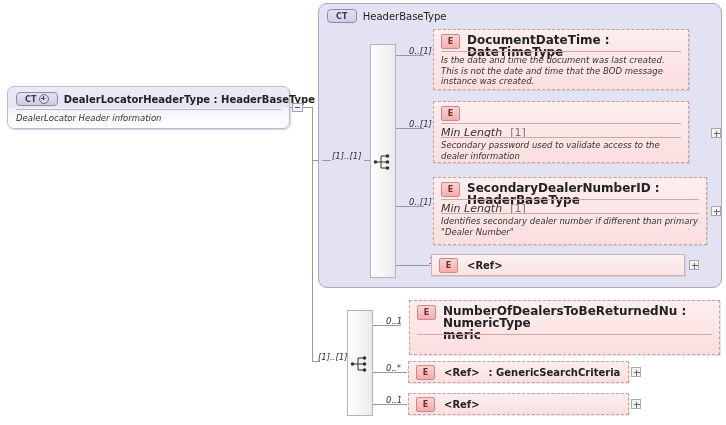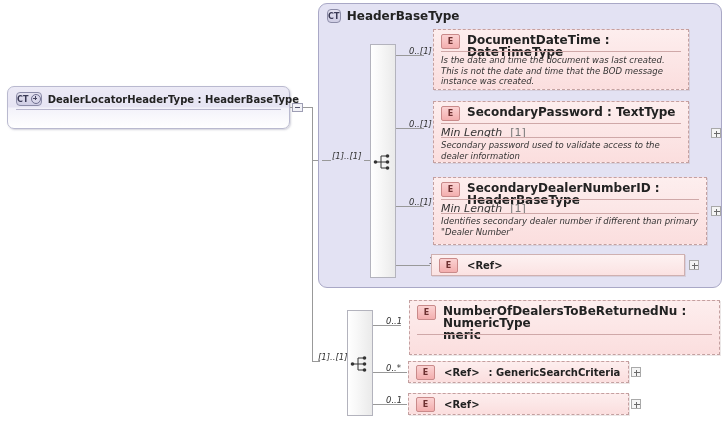--- a/index.html
+++ b/index.html
@@ -18,21 +18,21 @@
     box-shadow:1px 1px 2px rgba(120,120,150,.35);
   }
   #root-title{
     position:absolute;left:8px;top:3px;right:6px;height:18px;
     display:flex;align-items:center;gap:6px;
   }
   .ct-badge{
     display:inline-flex;align-items:center;gap:2px;
     border:1px solid #8c8ca8;border-radius:4px;
     background:linear-gradient(to bottom,#e4e2f0,#cfcde4);
-    padding:0 0;height:12px;line-height:11px;
+    padding:0 8px;height:12px;line-height:11px;
     font-size:8px;font-weight:bold;color:#3a3a55;letter-spacing:.2px;
   }
   .ct-plus{
     width:8px;height:8px;border-radius:50%;
     border:1px solid #6f6f90;background:#d9d7ea;position:relative;display:inline-block;
   }
   .ct-plus:before,.ct-plus:after{content:"";position:absolute;background:#45455f;}
   .ct-plus:before{left:1px;top:3px;width:4px;height:1px;}
   .ct-plus:after{left:3px;top:1px;width:1px;height:4px;}
   #root-name{font-size:10px;font-weight:bold;color:#222;white-space:nowrap;}
@@ -52,21 +52,21 @@
     content:"";position:absolute;left:2px;top:3px;width:5px;height:1px;background:#55556e;
   }
 
   
   #ctr-header{
     left:318px;top:3px;width:404px;height:285px;
     border:1px solid #a9a8c6;border-radius:9px;
     background:#e3e2f3;
   }
   #ctr-title{position:absolute;left:8px;top:5px;display:flex;align-items:center;gap:6px;}
-  #ctr-name{font-size:12px;font-weight:bold;color:#222;}
+  #ctr-name{font-size:10px;font-weight:normal;color:#222;}
 
   
   .seq-col{
     position:absolute;width:26px;
     border:1px solid #b3b3bd;
     background:linear-gradient(to right,#ffffff 0%,#f6f6f6 45%,#eaeaea 100%);
   }
   .seq-icon{position:absolute;width:20px;height:20px;}
 
   
@@ -107,20 +107,21 @@
 
 <div class="abs" id="root-box">
   <div id="root-title">
     <span class="ct-badge">
       <span>CT</span>
       <span class="ct-plus"></span>
     </span>
     <span id="root-name">DealerLocatorHeaderType : HeaderBaseType</span>
   </div>
   <div id="root-sep"></div>
+  <div id="root-doc">DealerLocator Header information</div>
 </div>
 
 <div class="abs collapse-box" style="left:292px;top:103px;"></div>
 <div class="abs line hline" style="left:290px;top:107px;width:3px;"></div>
 <div class="abs line hline" style="left:303px;top:107px;width:10px;"></div>
 <div class="abs line vline" style="left:312px;top:107px;height:254px;"></div>
 <div class="abs line hline" style="left:312px;top:160px;width:8px;"></div>
 <div class="abs line hline" style="left:312px;top:361px;width:8px;"></div>
 
 <div class="abs" id="ctr-header">
@@ -159,21 +160,20 @@
   </div>
   <div class="el-sep" style="top:21px;"></div>
   <div class="el-doc" style="top:25px;">Is the date and time the document was last created. This is not the date and time that the BOD message instance was created.</div>
 </div>
 
 <div class="abs line hline" style="left:396px;top:128px;width:28px;"></div>
 <div class="card" style="left:409px;top:119px;">0..[1]</div>
 <div class="abs el-box" style="left:433px;top:101px;width:256px;height:62px;">
   <div class="el-head">
     <span class="e-badge">E</span>
-    <span class="el-name">SecondaryPassword : TextType</span>
   </div>
   <div class="el-sep" style="top:21px;"></div>
   <div class="facet" style="top:24px;">
     <span>Min Length</span><span class="fv">[1]</span>
   </div>
   <div class="el-sep" style="top:35px;"></div>
   <div class="el-doc" style="top:38px;">Secondary password used to validate access to the dealer information</div>
 </div>
 <div class="abs expand-btn" style="left:711px;top:128px;"></div>
 

